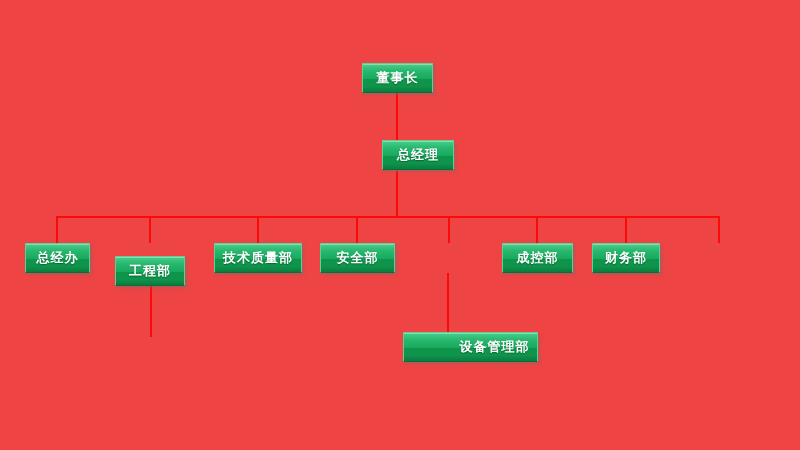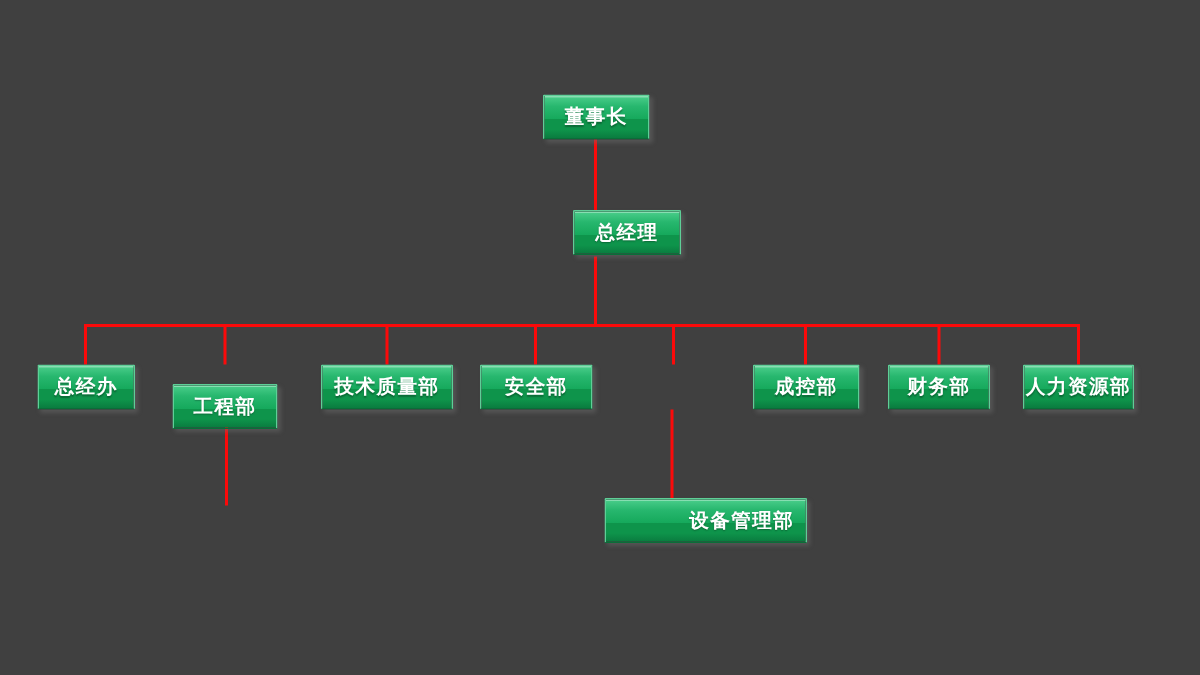--- a/index.html
+++ b/index.html
@@ -5,21 +5,21 @@
   html, body {
     margin: 0;
     padding: 0;
     background: #ffffff;
     font-family: "Liberation Sans", "DejaVu Sans", sans-serif;
   }
   .canvas {
     position: relative;
     width: 800px;
     height: 450px;
-    background: #404040;
+    background: #ef4444;
     overflow: hidden;
   }
   
   .node {
     position: absolute;
     height: 28px;
     background: linear-gradient(180deg,
       #4bce8b 0%,
       #27b76e 25%,
       #16a95c 55%,
@@ -70,17 +70,16 @@
   <div class="node" style="left:362px; top:63px;  width:69px;">董事长</div>
 
   <div class="node" style="left:362px; top:140px; width:70px;margin-left:20px;">总经理</div>
 
   <div class="node" style="left:25px;  top:243px; width:63px;">总经办</div>
   <div class="node" style="left:115px; top:256px; width:68px;">工程部</div>
   <div class="node" style="left:214px; top:243px; width:86px;">技术质量部</div>
   <div class="node" style="left:320px; top:243px; width:73px;font-family:Liberation Serif, serif;">安全部</div>
   <div class="node" style="left:502px; top:243px; width:69px;">成控部</div>
   <div class="node" style="left:592px; top:243px; width:66px;">财务部</div>
-  <div class="node" style="left:682px; top:243px; width:72px;">人力资源部</div>
 
   <div class="node" style="left:403px; top:332px; width:85px;padding-left:48px;">设备管理部</div>
 
 </div>
 
 </body></html>

